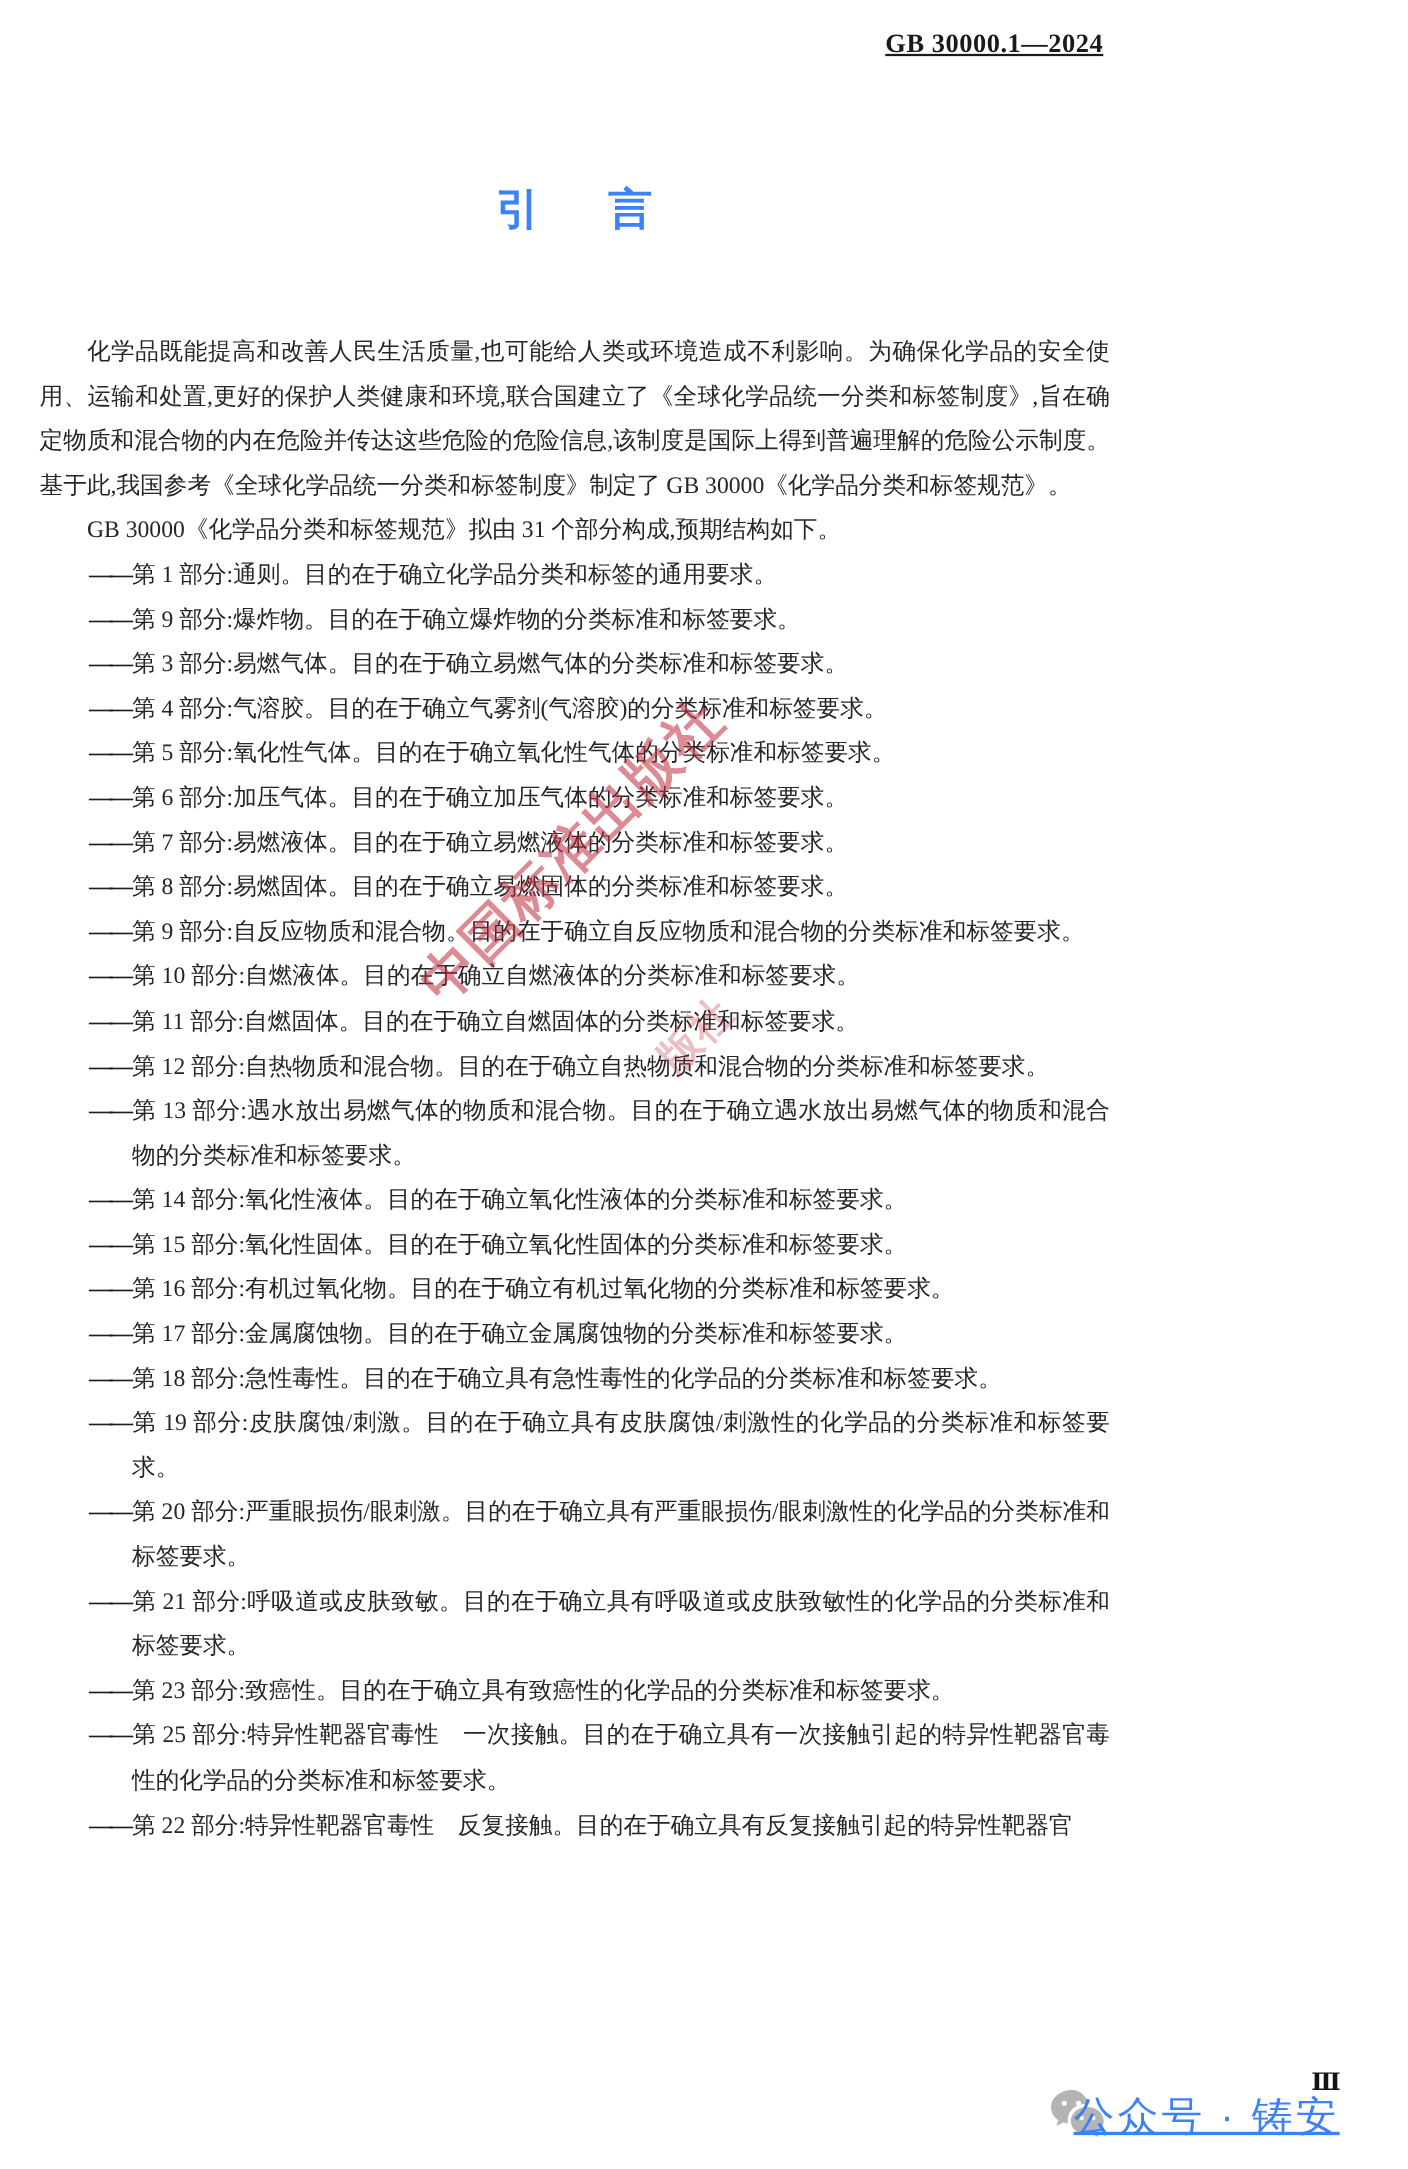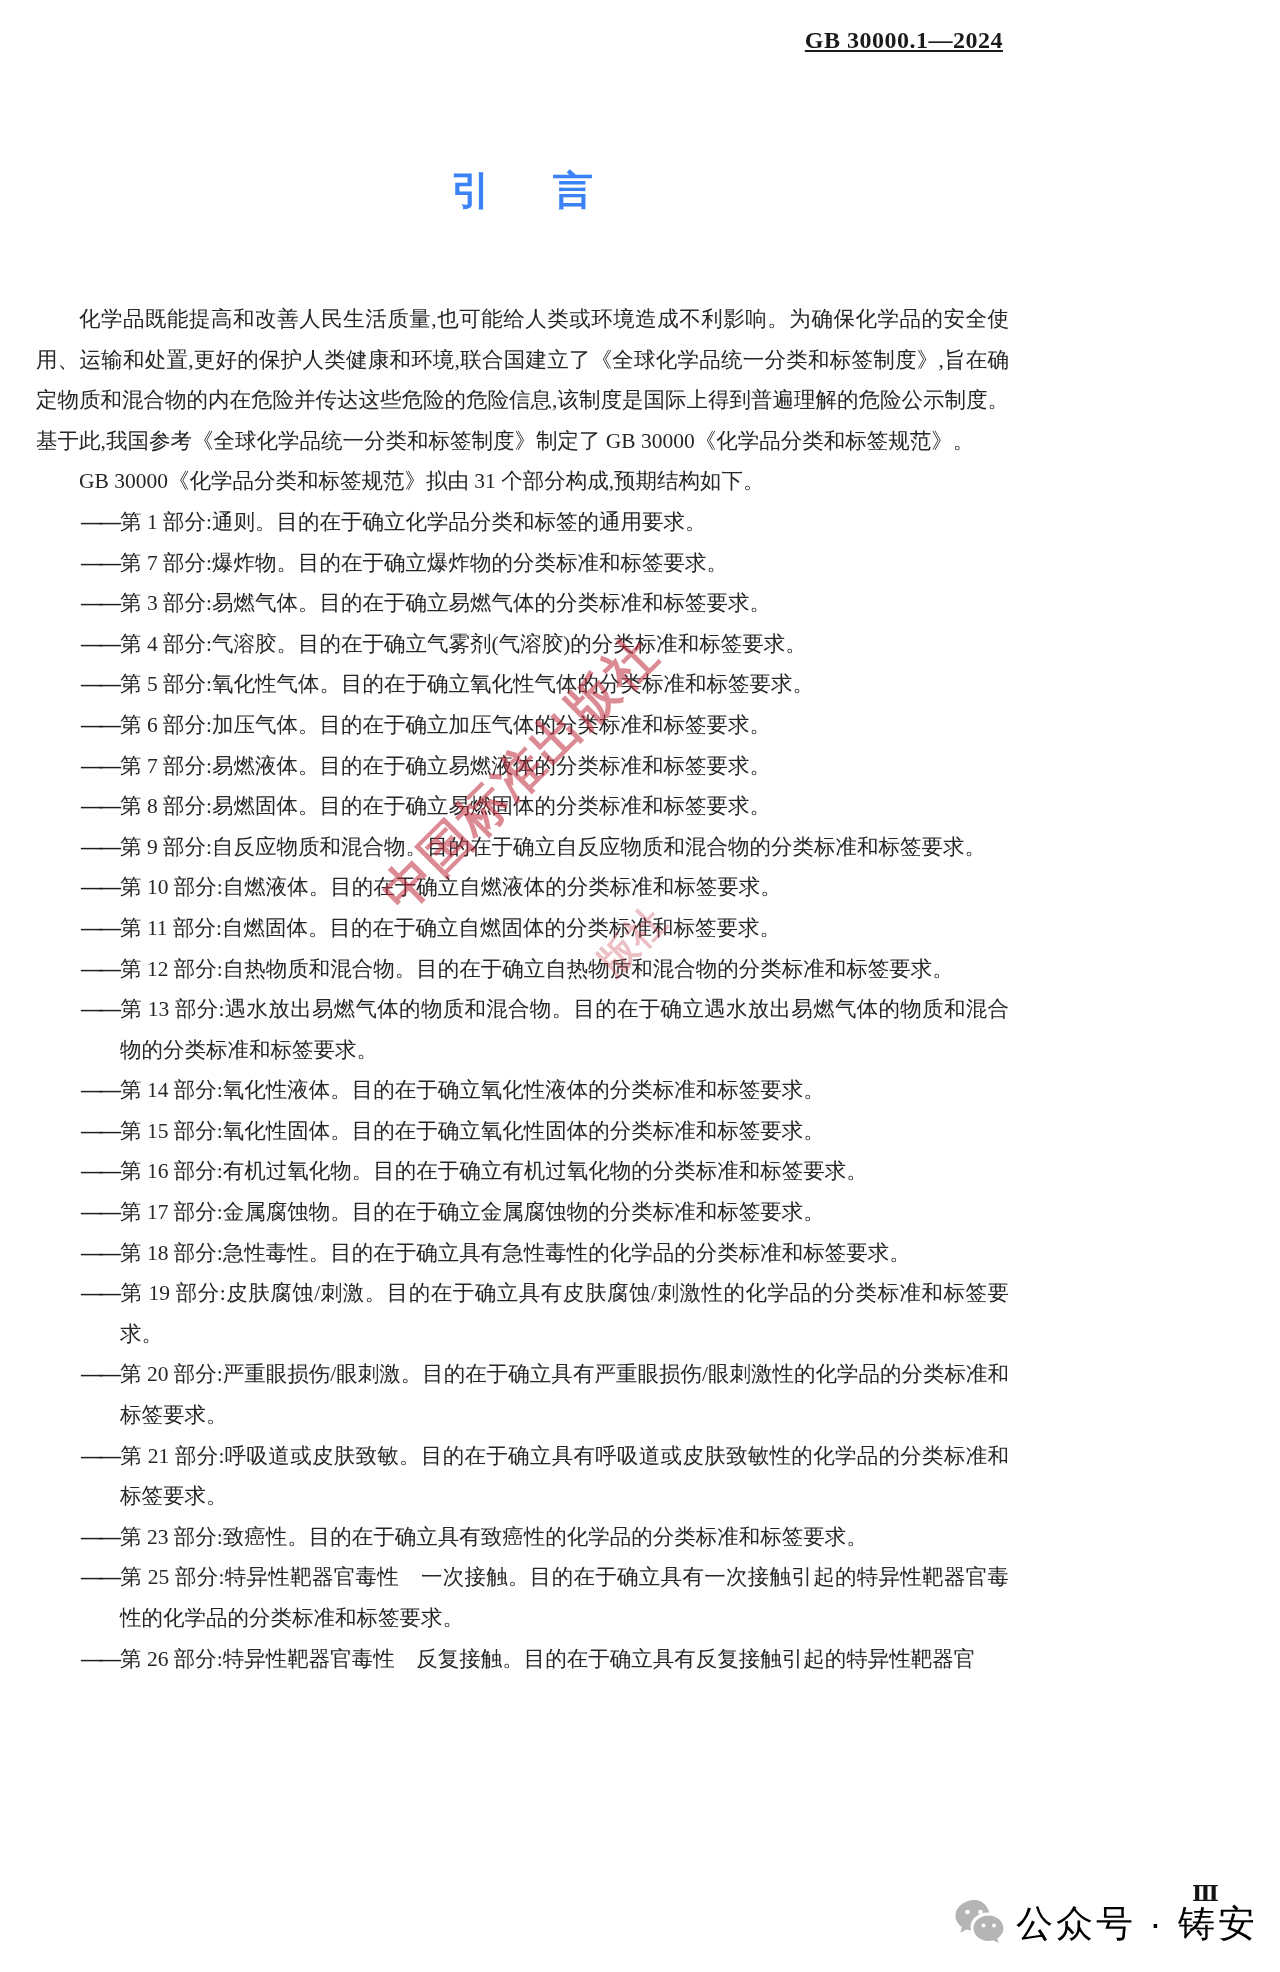--- a/index.html
+++ b/index.html
@@ -47,24 +47,25 @@
     position:absolute;left:594px;top:916px;
     font-size:38px;font-weight:600;
     color:rgba(192,44,60,0.30);
     transform:rotate(-45deg);
     pointer-events:none;
   }
   .wechat-icon{
     position:absolute;left:954px;top:1899px;
   }
   .social-text{
-    position:absolute;left:1016px;top:1899px;
-    font-size:37px;color:#000000;letter-spacing:3px;
+    position:absolute;left:976px;top:1899px;
+    font-size:37px;color:#3b82f6;letter-spacing:3px;
     font-family:"Liberation Sans","DejaVu Sans",sans-serif;
     white-space:nowrap;
+    text-decoration:underline;
   }
   .page-number{
     position:absolute;left:1192px;top:1880px;
     font-size:22px;font-weight:bold;color:#141414;
     font-family:"DejaVu Serif","DejaVu Sans",serif;
   }
 </style>
 </head>
 <body>
 
@@ -72,21 +73,21 @@
 
   <div class="doc-number">GB 30000.1—2024</div>
 
   <h1 class="title"><span>引</span><span class="title-gap"></span><span>言</span></h1>
 
   <div class="content">
     <p class="para">化学品既能提高和改善人民生活质量,也可能给人类或环境造成不利影响。为确保化学品的安全使用、运输和处置,更好的保护人类健康和环境,联合国建立了《全球化学品统一分类和标签制度》,旨在确定物质和混合物的内在危险并传达这些危险的危险信息,该制度是国际上得到普遍理解的危险公示制度。基于此,我国参考《全球化学品统一分类和标签制度》制定了 GB 30000《化学品分类和标签规范》。</p>
     <p class="para">GB 30000《化学品分类和标签规范》拟由 31 个部分构成,预期结构如下。</p>
     <div class="parts">
         <div class="part-item"><span class="dash">——</span><span>第 1 部分:通则。目的在于确立化学品分类和标签的通用要求。</span></div>
-        <div class="part-item"><span class="dash">——</span><span>第 7 部分:爆炸物。目的在于确立爆炸物的分类标准和标签要求。</span></div>
+        <div class="part-item"><span class="dash">——</span><span>第 9 部分:爆炸物。目的在于确立爆炸物的分类标准和标签要求。</span></div>
         <div class="part-item"><span class="dash">——</span><span>第 3 部分:易燃气体。目的在于确立易燃气体的分类标准和标签要求。</span></div>
         <div class="part-item"><span class="dash">——</span><span>第 4 部分:气溶胶。目的在于确立气雾剂(气溶胶)的分类标准和标签要求。</span></div>
         <div class="part-item"><span class="dash">——</span><span>第 5 部分:氧化性气体。目的在于确立氧化性气体的分类标准和标签要求。</span></div>
         <div class="part-item"><span class="dash">——</span><span>第 6 部分:加压气体。目的在于确立加压气体的分类标准和标签要求。</span></div>
         <div class="part-item"><span class="dash">——</span><span>第 7 部分:易燃液体。目的在于确立易燃液体的分类标准和标签要求。</span></div>
         <div class="part-item"><span class="dash">——</span><span>第 8 部分:易燃固体。目的在于确立易燃固体的分类标准和标签要求。</span></div>
         <div class="part-item"><span class="dash">——</span><span>第 9 部分:自反应物质和混合物。目的在于确立自反应物质和混合物的分类标准和标签要求。</span></div>
         <div class="part-item"><span class="dash">——</span><span>第 10 部分:自燃液体。目的在于确立自燃液体的分类标准和标签要求。</span></div>
         <div class="part-item"><span class="dash">——</span><span>第 11 部分:自燃固体。目的在于确立自燃固体的分类标准和标签要求。</span></div>
         <div class="part-item"><span class="dash">——</span><span>第 12 部分:自热物质和混合物。目的在于确立自热物质和混合物的分类标准和标签要求。</span></div>
@@ -94,21 +95,21 @@
         <div class="part-item"><span class="dash">——</span><span>第 14 部分:氧化性液体。目的在于确立氧化性液体的分类标准和标签要求。</span></div>
         <div class="part-item"><span class="dash">——</span><span>第 15 部分:氧化性固体。目的在于确立氧化性固体的分类标准和标签要求。</span></div>
         <div class="part-item"><span class="dash">——</span><span>第 16 部分:有机过氧化物。目的在于确立有机过氧化物的分类标准和标签要求。</span></div>
         <div class="part-item"><span class="dash">——</span><span>第 17 部分:金属腐蚀物。目的在于确立金属腐蚀物的分类标准和标签要求。</span></div>
         <div class="part-item"><span class="dash">——</span><span>第 18 部分:急性毒性。目的在于确立具有急性毒性的化学品的分类标准和标签要求。</span></div>
         <div class="part-item"><span class="dash">——</span><span>第 19 部分:皮肤腐蚀/刺激。目的在于确立具有皮肤腐蚀/刺激性的化学品的分类标准和标签要求。</span></div>
         <div class="part-item"><span class="dash">——</span><span>第 20 部分:严重眼损伤/眼刺激。目的在于确立具有严重眼损伤/眼刺激性的化学品的分类标准和标签要求。</span></div>
         <div class="part-item"><span class="dash">——</span><span>第 21 部分:呼吸道或皮肤致敏。目的在于确立具有呼吸道或皮肤致敏性的化学品的分类标准和标签要求。</span></div>
         <div class="part-item"><span class="dash">——</span><span>第 23 部分:致癌性。目的在于确立具有致癌性的化学品的分类标准和标签要求。</span></div>
         <div class="part-item"><span class="dash">——</span><span>第 25 部分:特异性靶器官毒性　一次接触。目的在于确立具有一次接触引起的特异性靶器官毒性的化学品的分类标准和标签要求。</span></div>
-        <div class="part-item"><span class="dash">——</span><span>第 26 部分:特异性靶器官毒性　反复接触。目的在于确立具有反复接触引起的特异性靶器官</span></div>
+        <div class="part-item"><span class="dash">——</span><span>第 22 部分:特异性靶器官毒性　反复接触。目的在于确立具有反复接触引起的特异性靶器官</span></div>
       </div>
   </div>
 
   <div class="watermark-main">中国标准出版社</div>
   <div class="watermark-frag">版社</div>
 
   <svg class="wechat-icon" width="54" height="46" viewBox="0 0 54 46">
     <g fill="#b4b4b4">
       <path d="M21 1C10.2 1 1.5 8 1.5 16.6c0 4.7 2.5 8.9 6.5 11.7l-1.7 5.5 6.2-3.2c1.5.4 3 .7 4.6.8-.3-1.1-.5-2.2-.5-3.4 0-8 7.6-14.4 16.9-14.4.6 0 1.2 0 1.8.1C33.6 6.6 27.9 1 21 1z"></path>
       <path d="M34.5 16.5c-8.3 0-15 5.7-15 12.7 0 7 6.7 12.7 15 12.7 1.7 0 3.4-.2 4.9-.7l5.3 2.8-1.4-4.7c3.7-2.3 6.1-6 6.1-10.1 0-7-6.7-12.7-14.9-12.7z"></path>

